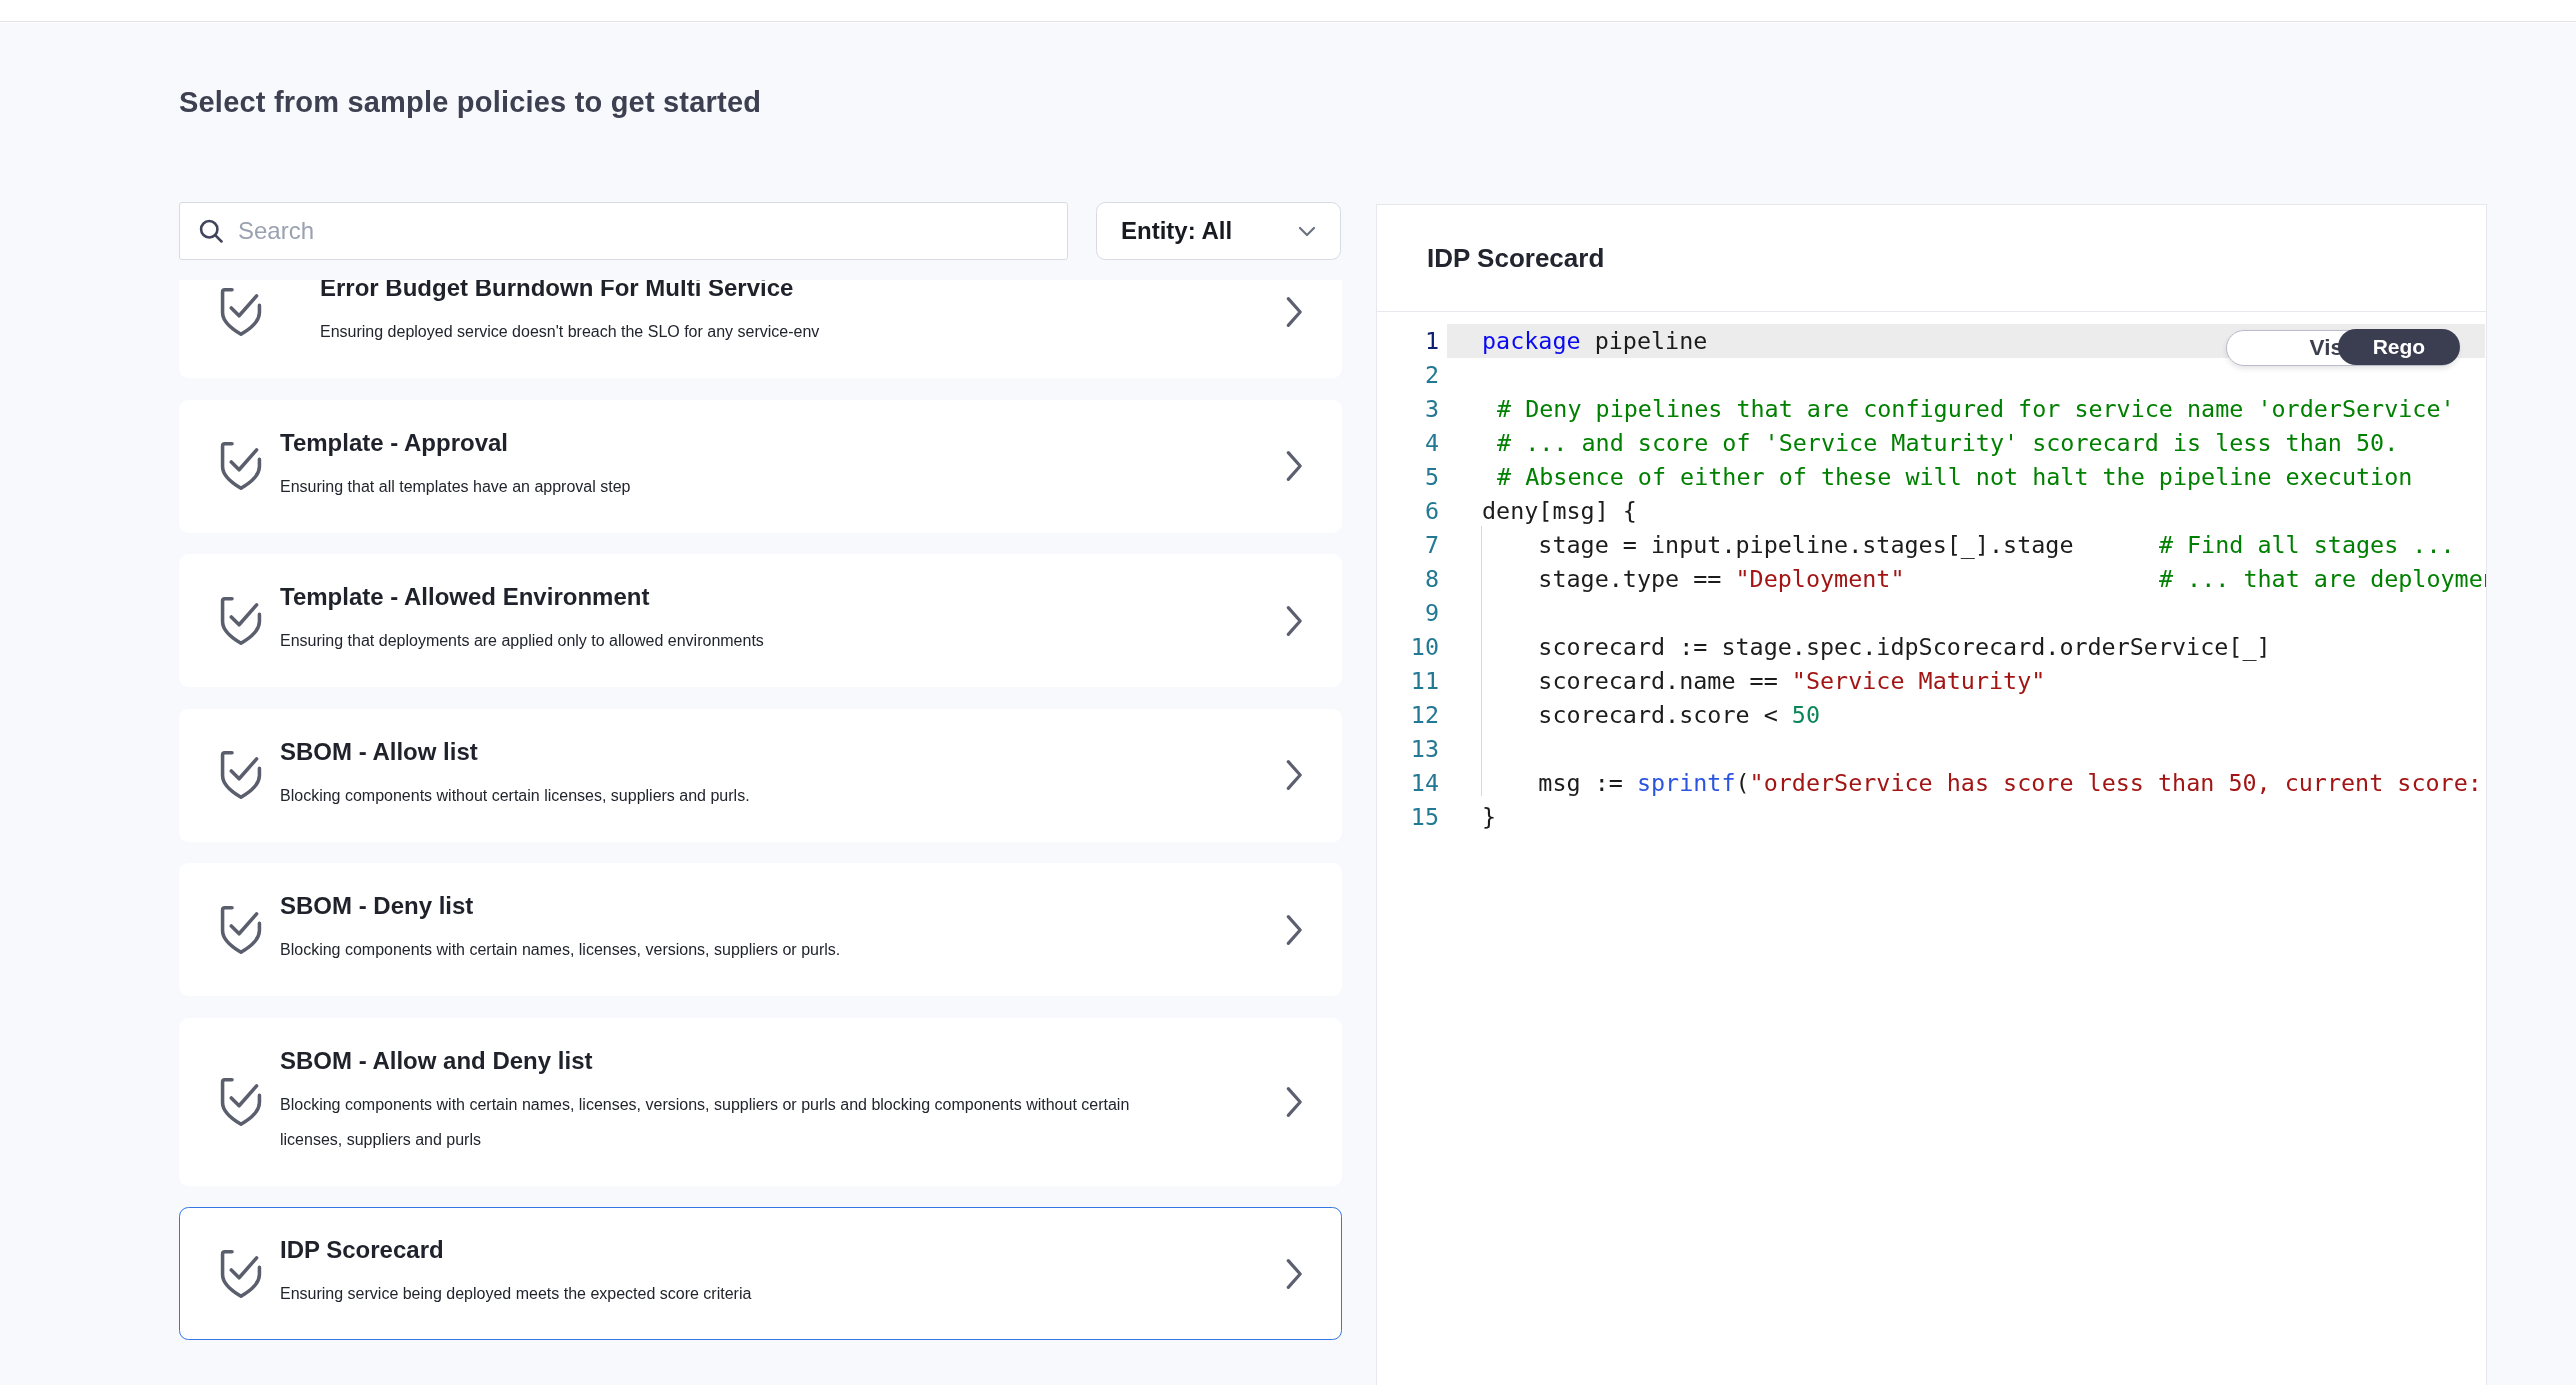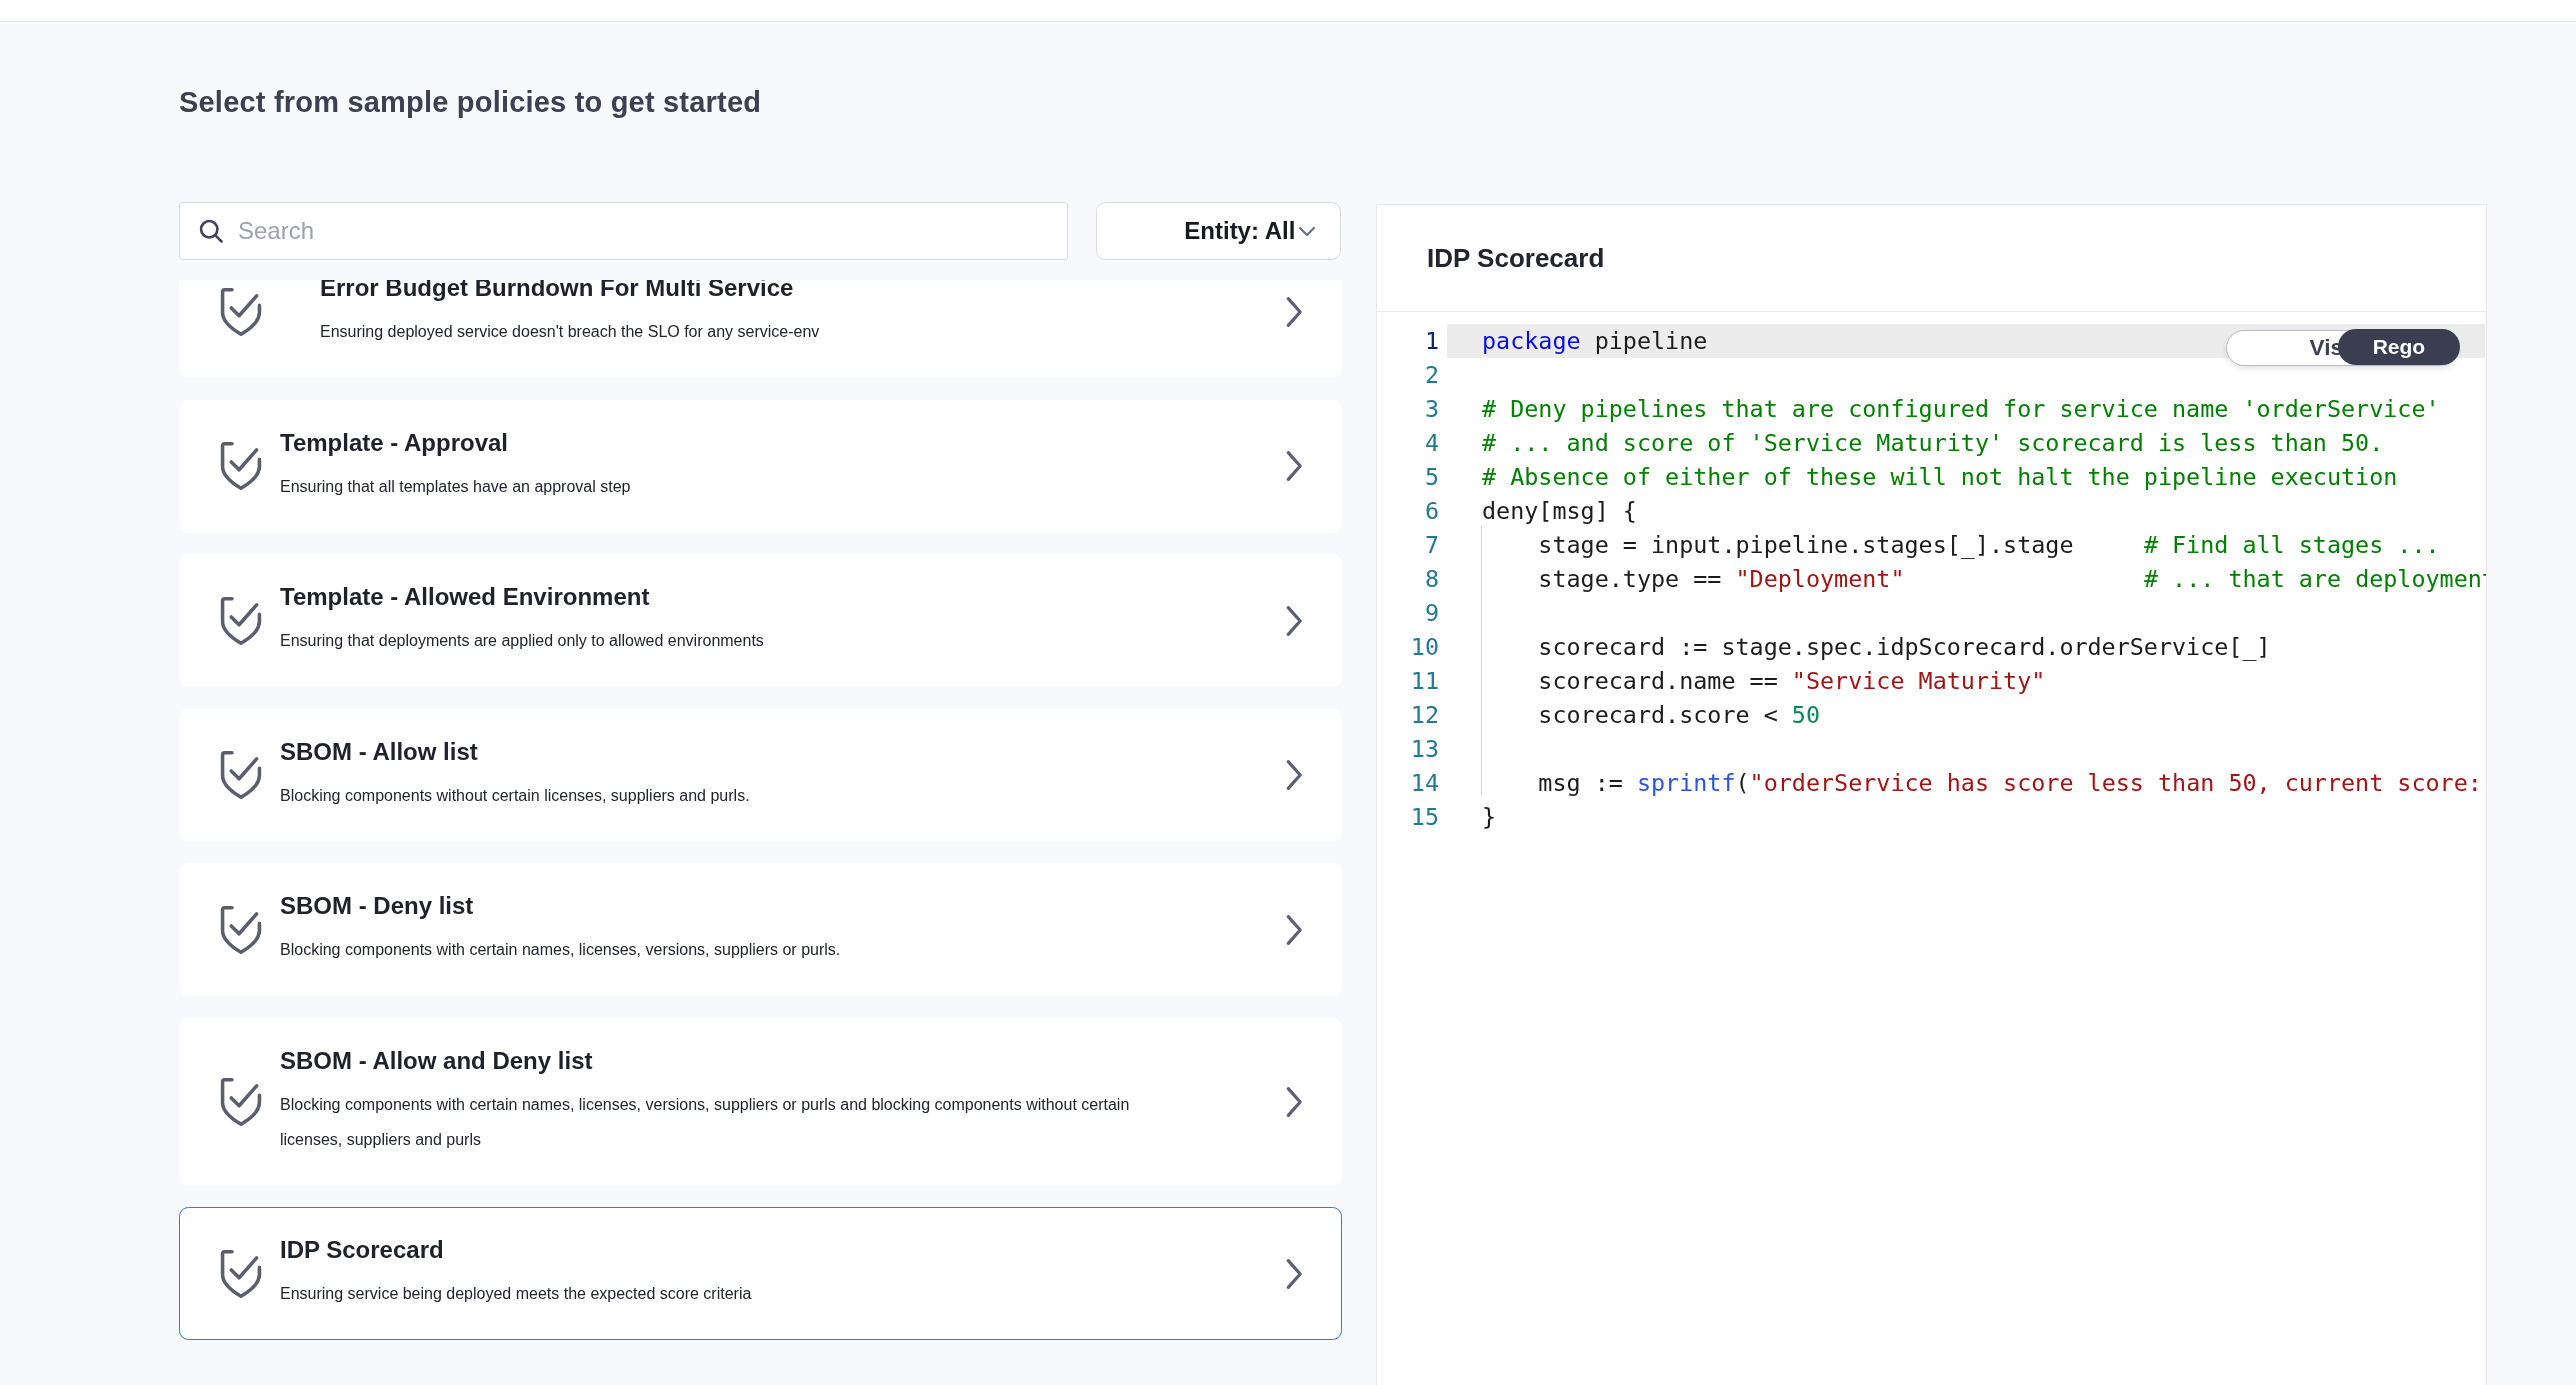--- a/index.html
+++ b/index.html
@@ -29,21 +29,21 @@
   .search-box svg { flex:none; }
   .search-input {
     border:none; outline:none; background:transparent;
     font-family:"Liberation Sans", sans-serif;
     font-size:24px; color:#22252e; margin-left:13px; width:786px;
   }
   .search-input::placeholder { color:#9aa1b1; }
   .entity-select {
     position:absolute; left:1096px; top:202px; width:245px; height:58px;
     background:#ffffff; border:1.9px solid #d9dbe3; border-radius:9.4px;
-    display:flex; align-items:center; justify-content:flex-end;
+    display:flex; align-items:center; justify-content:space-between;
     padding:0 20.6px 0 24px; cursor:pointer;
   }
   .entity-label { font-size:24px; font-weight:bold; color:#181a22; }
 
   
   .list-viewport {
     position:absolute; left:179px; top:280px; width:1163px; height:1105px;
     overflow:hidden;
   }
   .policy-card {
@@ -89,21 +89,21 @@
   .code-line.active::before {
     content:""; position:absolute; left:70px; right:0.9px; top:0; height:34px;
     background:#ececec;
   }
   .indent-guide {
     position:absolute; left:104px; top:214px; width:0.9px; height:270px;
     background:#d8d8d8;
   }
   .tok-kw { color:#0a0af0; }
   .tok-fn { color:#2b55e0; }
-  .tok-cm { color:#008000; }
+  .tok-cm { color:#008000;margin-left:15px; }
   .tok-st { color:#a31515; }
   .tok-nu { color:#098658; }
   .tok-pl { color:#1c1c1c; }
 
   
   .view-toggle {
     position:absolute; left:849px; top:125px; width:233px; height:36px;
     background:#ffffff; border:1.9px solid #babccb; border-radius:19px;
     display:flex; align-items:center; z-index:5;
     box-shadow:0 2.8px 5.6px rgba(40,41,61,.12);

